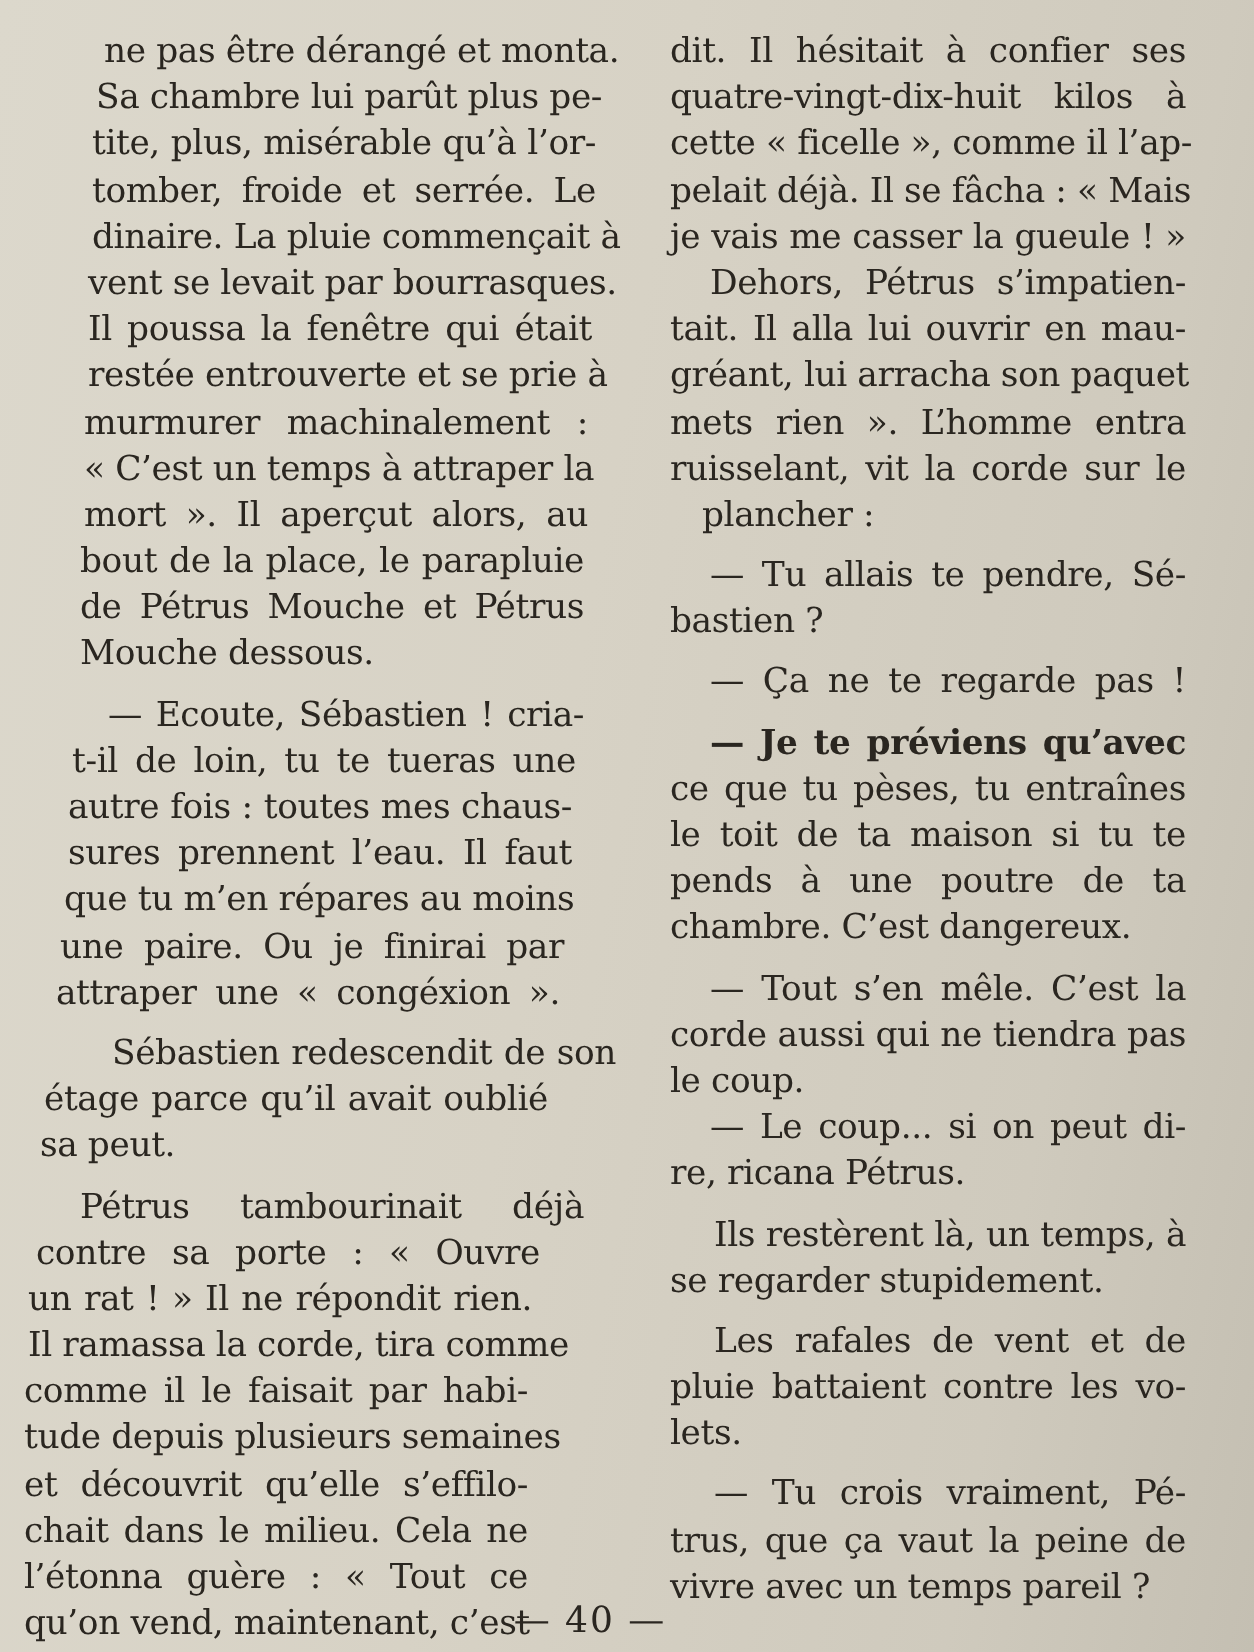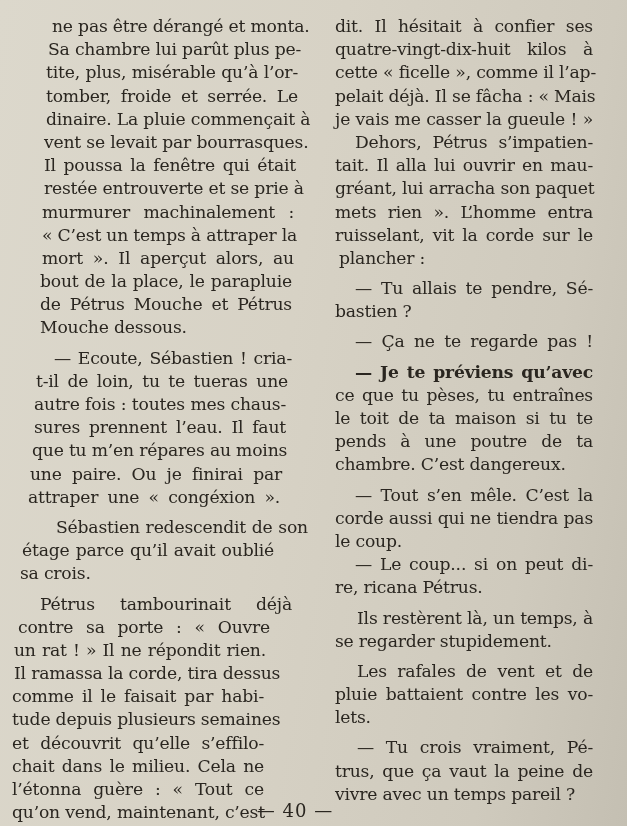--- a/index.html
+++ b/index.html
@@ -51,45 +51,45 @@
       <span class="line" style="margin-left: 0px; width: 238px; padding-left: 14px;">— Ecoute, Sébastien ! cria-</span>
       <span class="line" style="margin-left: -4px; width: 252px; padding-left: 0px;">t-il de loin, tu te tueras une</span>
       <span class="line" style="margin-left: -6px; width: 252px; padding-left: 0px;">autre fois : toutes mes chaus-</span>
       <span class="line" style="margin-left: -6px; width: 252px; padding-left: 0px;">sures prennent l’eau. Il faut</span>
       <span class="line" style="margin-left: -8px; width: 252px; padding-left: 0px;">que tu m’en répares au moins</span>
       <span class="line" style="margin-left: -10px; width: 252px; padding-left: 0px;">une paire. Ou je finirai par</span>
       <span class="line" style="margin-left: -12px; width: 252px; padding-left: 0px;">attraper une « congéxion ».</span>
       <div class="gap"></div>
       <span class="line" style="margin-left: 16px; width: 252px; padding-left: 0px;">Sébastien redescendit de son</span>
       <span class="line" style="margin-left: -18px; width: 252px; padding-left: 0px;">étage parce qu’il avait oublié</span>
-      <span class="line last" style="margin-left: -20px; width: 252px; padding-left: 0px;">sa crois.</span>
+      <span class="line last" style="margin-left: -20px; width: 252px; padding-left: 0px;">sa peut.</span>
       <div class="gap"></div>
       <span class="line" style="margin-left: 0px; width: 252px; padding-left: 0px;">Pétrus tambourinait déjà</span>
       <span class="line" style="margin-left: -22px; width: 252px; padding-left: 0px;">contre sa porte : « Ouvre</span>
       <span class="line" style="margin-left: -26px; width: 252px; padding-left: 0px;">un rat ! » Il ne répondit rien.</span>
-      <span class="line" style="margin-left: -26px; width: 252px; padding-left: 0px;">Il ramassa la corde, tira dessus</span>
+      <span class="line" style="margin-left: -26px; width: 252px; padding-left: 0px;">Il ramassa la corde, tira comme</span>
       <span class="line" style="margin-left: -28px; width: 252px; padding-left: 0px;">comme il le faisait par habi-</span>
       <span class="line" style="margin-left: -28px; width: 252px; padding-left: 0px;">tude depuis plusieurs semaines</span>
       <span class="line" style="margin-left: -28px; width: 252px; padding-left: 0px;">et découvrit qu’elle s’effilo-</span>
       <span class="line" style="margin-left: -28px; width: 252px; padding-left: 0px;">chait dans le milieu. Cela ne</span>
       <span class="line" style="margin-left: -28px; width: 252px; padding-left: 0px;">l’étonna guère : « Tout ce</span>
       <span class="line" style="margin-left: -28px; width: 252px; padding-left: 0px;">qu’on vend, maintenant, c’est</span>
     </div>
   <div class="col col-right" id="right-col">
       <span class="line" style="margin-left: 0px; width: 258px; padding-left: 0px;">dit. Il hésitait à confier ses</span>
       <span class="line" style="margin-left: 0px; width: 258px; padding-left: 0px;">quatre-vingt-dix-huit kilos à</span>
       <span class="line" style="margin-left: 0px; width: 258px; padding-left: 0px;">cette « ficelle », comme il l’ap-</span>
       <span class="line" style="margin-left: 0px; width: 258px; padding-left: 0px;">pelait déjà. Il se fâcha : « Mais</span>
       <span class="line" style="margin-left: 0px; width: 258px; padding-left: 0px;">je vais me casser la gueule ! »</span>
       <span class="line" style="margin-left: 0px; width: 238px; padding-left: 20px;">Dehors, Pétrus s’impatien-</span>
       <span class="line" style="margin-left: 0px; width: 258px; padding-left: 0px;">tait. Il alla lui ouvrir en mau-</span>
       <span class="line" style="margin-left: 0px; width: 258px; padding-left: 0px;">gréant, lui arracha son paquet</span>
       <span class="line" style="margin-left: 0px; width: 258px; padding-left: 0px;">mets rien ». L’homme entra</span>
       <span class="line" style="margin-left: 0px; width: 258px; padding-left: 0px;">ruisselant, vit la corde sur le</span>
-      <span class="line last" style="margin-left: 4px; width: 258px; padding-left: 0px;">plancher :</span>
+      <span class="line last" style="margin-left: 16px; width: 258px; padding-left: 0px;">plancher :</span>
       <div class="gap"></div>
       <span class="line" style="margin-left: 0px; width: 238px; padding-left: 20px;">— Tu allais te pendre, Sé-</span>
       <span class="line last" style="margin-left: 0px; width: 258px; padding-left: 0px;">bastien ?</span>
       <div class="gap"></div>
       <span class="line" style="margin-left: 0px; width: 238px; padding-left: 20px;">— Ça ne te regarde pas !</span>
       <div class="gap"></div>
       <span class="line bold" style="margin-left: 0px; width: 238px; padding-left: 20px;">— Je te préviens qu’avec</span>
       <span class="line" style="margin-left: 0px; width: 258px; padding-left: 0px;">ce que tu pèses, tu entraînes</span>
       <span class="line" style="margin-left: 0px; width: 258px; padding-left: 0px;">le toit de ta maison si tu te</span>
       <span class="line" style="margin-left: 0px; width: 258px; padding-left: 0px;">pends à une poutre de ta</span>

